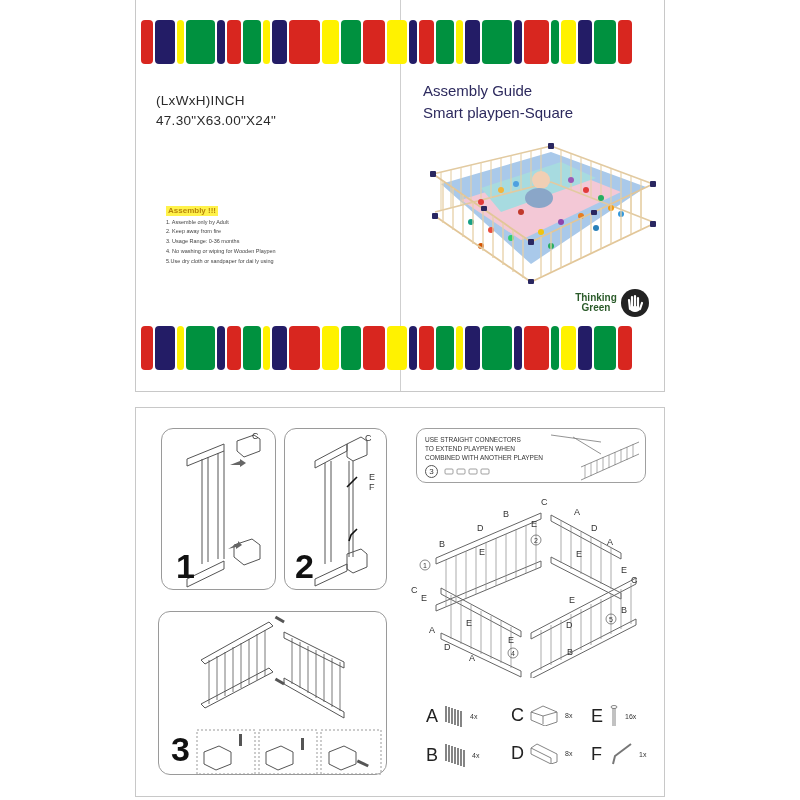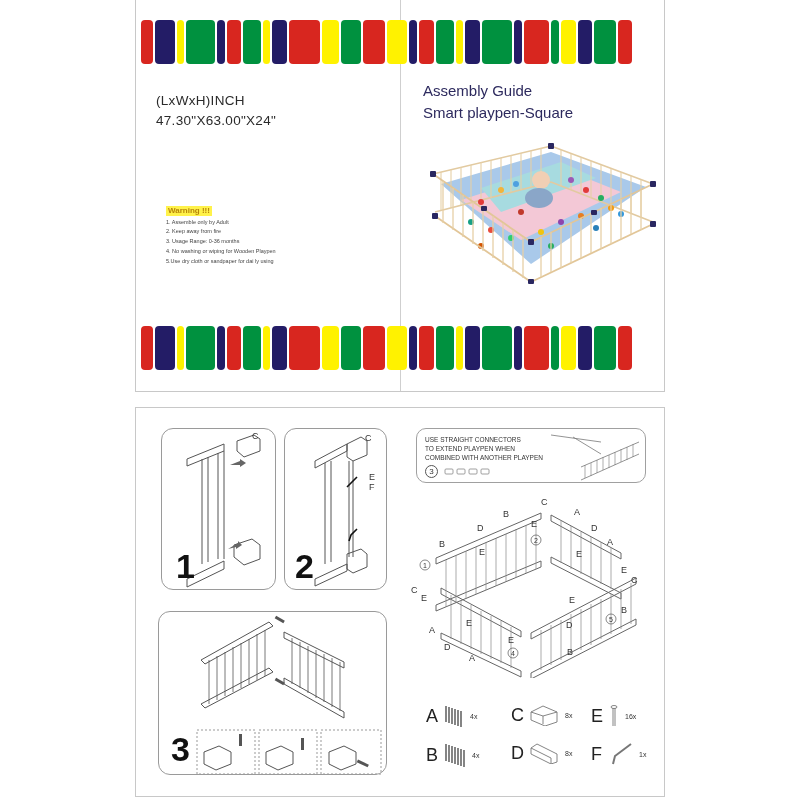--- a/index.html
+++ b/index.html
@@ -108,21 +108,21 @@
       <div class="bar" style="width: 22px; background: rgb(0, 145, 63);"></div>
       <div class="bar" style="width: 14px; background: rgb(216, 38, 31);"></div>
     </div>
 
   <div class="dims">
     <div>(LxWxH)INCH</div>
     <div>47.30"X63.00"X24"</div>
   </div>
 
   <div class="warning">
-    <div class="title">Warning !!!</div>
+    <div class="title">Assembly !!!</div>
     <div>1. Assemble only by Adult</div>
     <div>2. Keep away from fire</div>
     <div>3. Usage Range: 0-36 months</div>
     <div>4. No washing or wiping for Wooden Playpen</div>
     <div>5.Use dry cloth or sandpaper for dai ly using</div>
   </div>
 
   <div class="guide-title">
     <div>Assembly Guide</div>
     <div>Smart playpen-Square</div>
@@ -222,20 +222,32 @@
         <rect x="229" y="39" width="6" height="6" rx="1"></rect>
       <rect x="107" y="97" width="6" height="6" rx="1"></rect>
         <rect x="107" y="137" width="6" height="5" rx="1"></rect>
         <rect x="229" y="79" width="6" height="6" rx="1"></rect>
       <rect x="11" y="71" width="6" height="6" rx="1"></rect>
         <rect x="60" y="64" width="6" height="5" rx="1"></rect>
         <rect x="170" y="68" width="6" height="5" rx="1"></rect>
     </g>
   </svg>
 
+  <div class="logo">
+    <div class="txt">
+      <div>Thinking</div>
+      <div>Green</div>
+    </div>
+    <div class="hand">
+      <svg width="28" height="28" viewBox="0 0 28 28">
+          <path d="M9 20 L8 11 M11 19 L11 8 M14 19 L14 7 M17 19 L17 9 M19 20 L21 14" stroke="#fff" stroke-width="2.2" stroke-linecap="round" fill="none"></path>
+          <ellipse cx="14" cy="20" rx="5" ry="3" fill="#fff"></ellipse>
+        </svg>
+    </div>
+  </div>
 </div>
 
 <div class="sheet" id="instructions">
 
   <div class="panel" style="left:25px; top:20px; width:115px; height:162px;">
     <svg width="115" height="162" viewBox="0 0 115 162" style="position:absolute;left:0;top:0;">
       <g stroke="#555" stroke-width="1" fill="none">
         <polygon points="25,30 62,15 62,22 25,37"></polygon>
         <line x1="40" y1="30" x2="40" y2="135"></line>
           <line x1="46" y1="28" x2="46" y2="133"></line>

